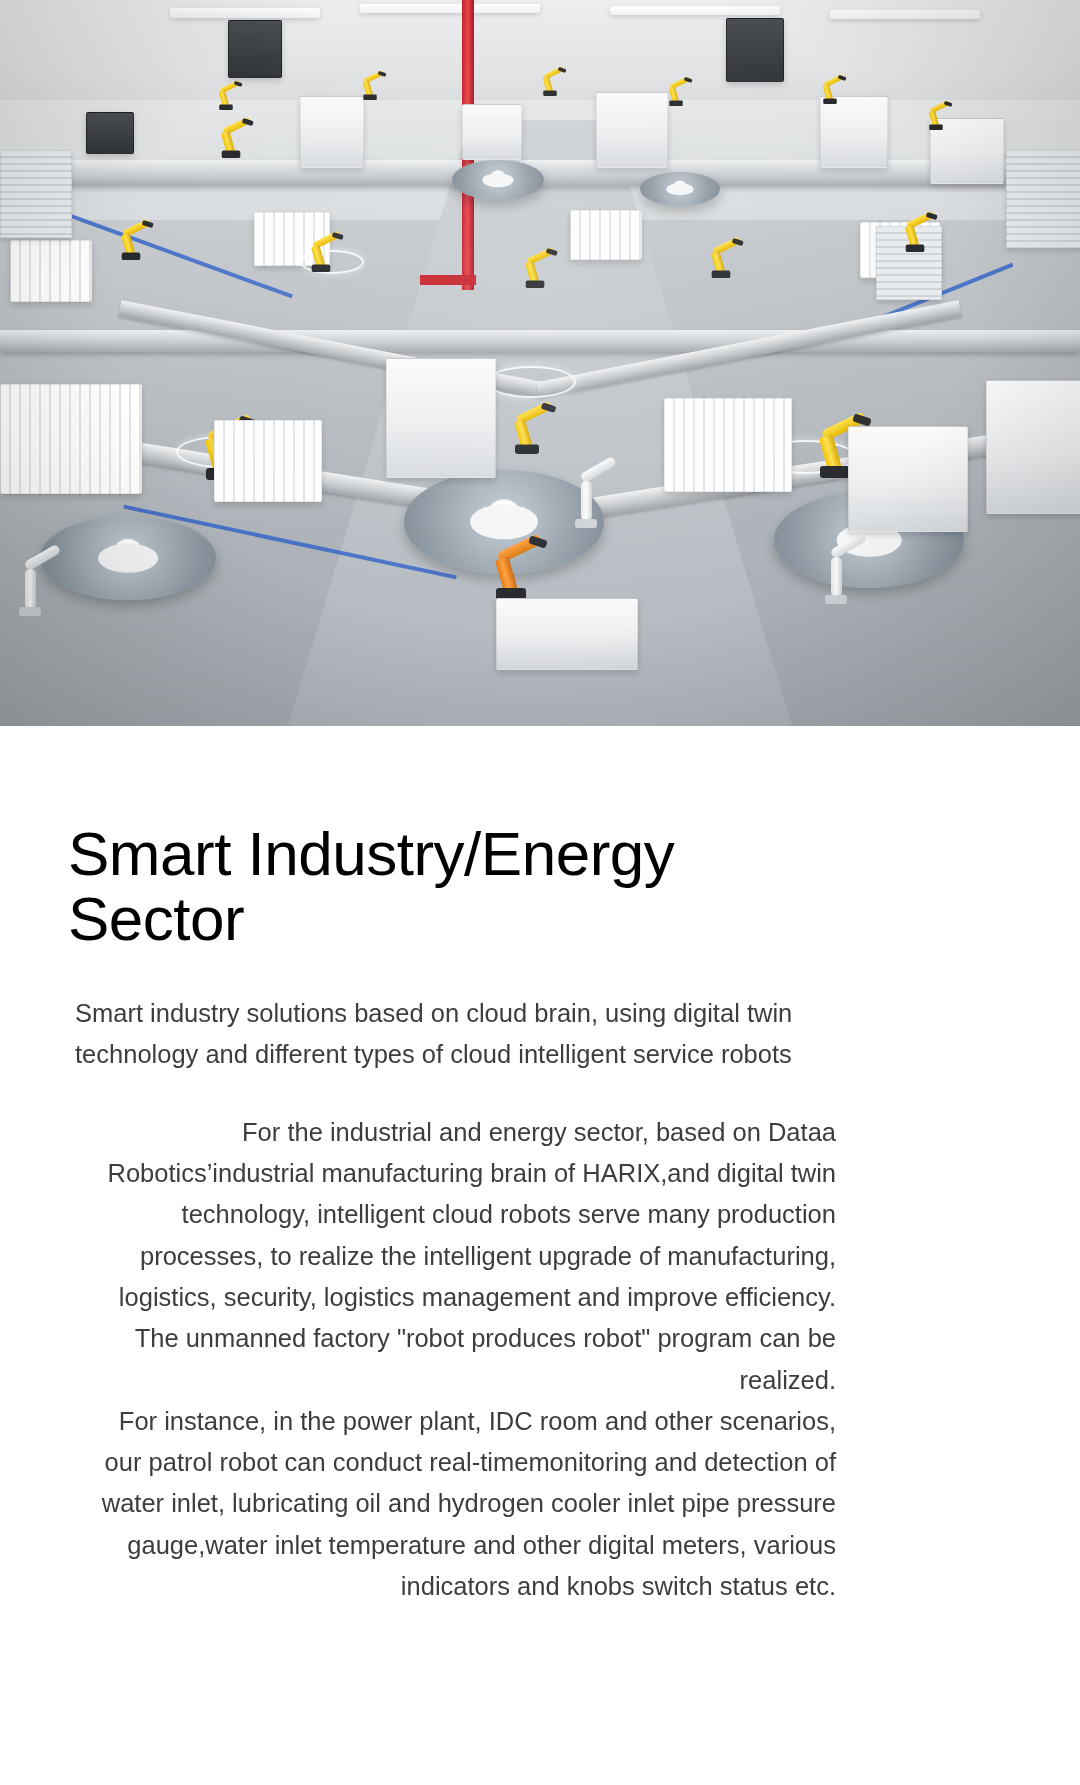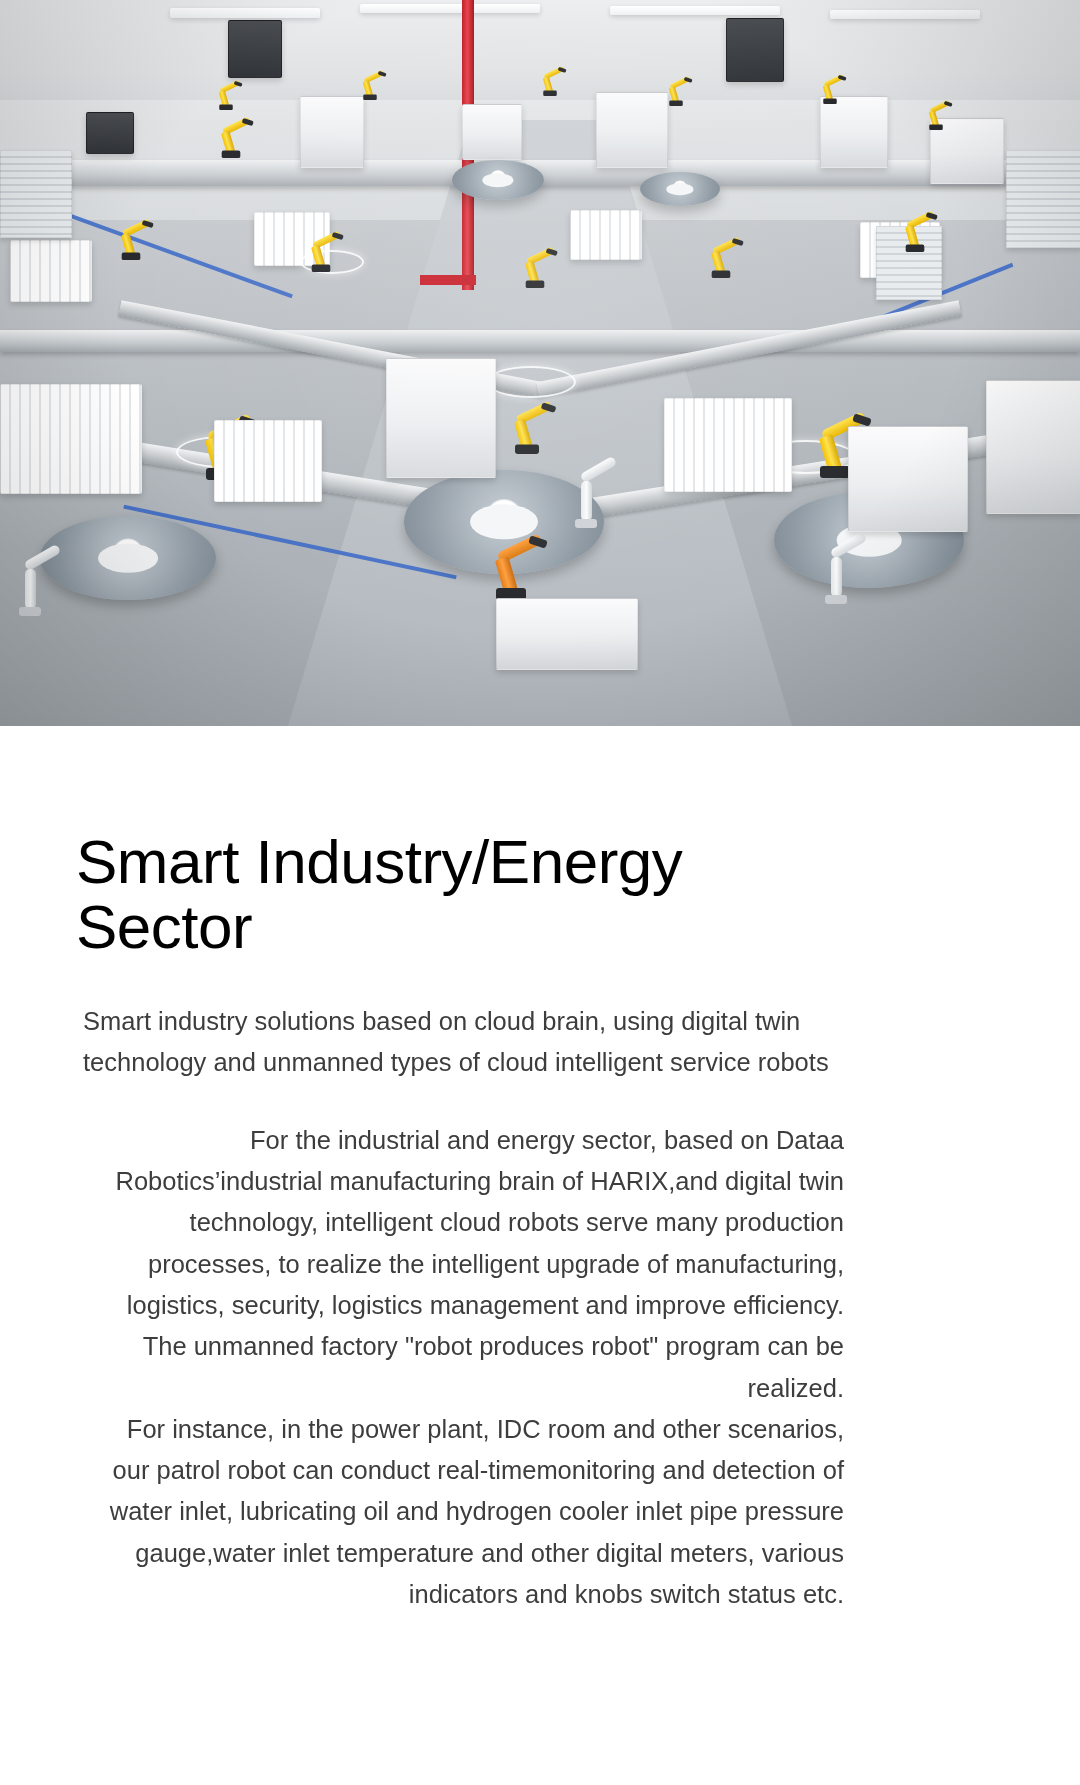--- a/index.html
+++ b/index.html
@@ -221,21 +221,21 @@
     background: radial-gradient(ellipse at 50% 42%, rgba(255,255,255,.10) 0%, rgba(0,0,0,0) 55%, rgba(0,0,0,.18) 100%);
     pointer-events: none;
   }
 
   
   .content {
     position: absolute;
     left: 0;
     top: 726px;
     width: 908px;
-    padding: 8px;
+    padding: 0;
   }
   .title {
     margin: 0;
     padding: 95px 60px 0 68px;
     font-size: 62px;
     line-height: 1.05;
     font-weight: 400;
     letter-spacing: -0.5px;
     color: #000000;
     font-family: "Liberation Sans", sans-serif;
@@ -446,21 +446,21 @@
       <div class="box" style="left:986px; top:380px; width:94px; height:132px;"></div>
 
       <div class="vignette"></div>
     </div>
   </div>
 
   <div class="content">
 
     <h1 class="title">Smart Industry/Energy Sector</h1>
 
-    <p class="lead">Smart industry solutions based on cloud brain, using digital twin technology and unmanned types of cloud intelligent service robots</p>
+    <p class="lead">Smart industry solutions based on cloud brain, using digital twin technology and different types of cloud intelligent service robots</p>
 
     <div class="body-block">
       <p>For the industrial and energy sector, based on Dataa Robotics’industrial manufacturing brain of HARIX,and digital twin technology, intelligent cloud robots serve many production processes, to realize the intelligent upgrade of manufacturing, logistics, security, logistics management and improve efficiency.</p>
       <p>The unmanned factory "robot produces robot" program can be realized.</p>
       <p>For instance, in the power plant, IDC room and other scenarios, our patrol robot can conduct real-timemonitoring and detection of water inlet, lubricating oil and hydrogen cooler inlet pipe pressure gauge,water inlet temperature and other digital meters, various indicators and knobs switch status etc.</p>
     </div>
 
   </div>
 </div>
 

